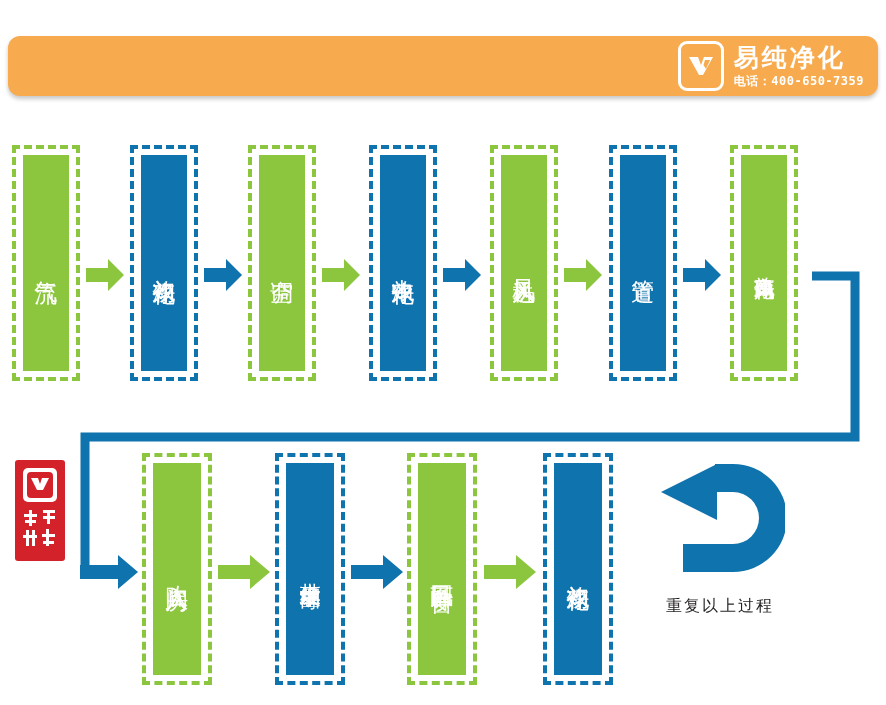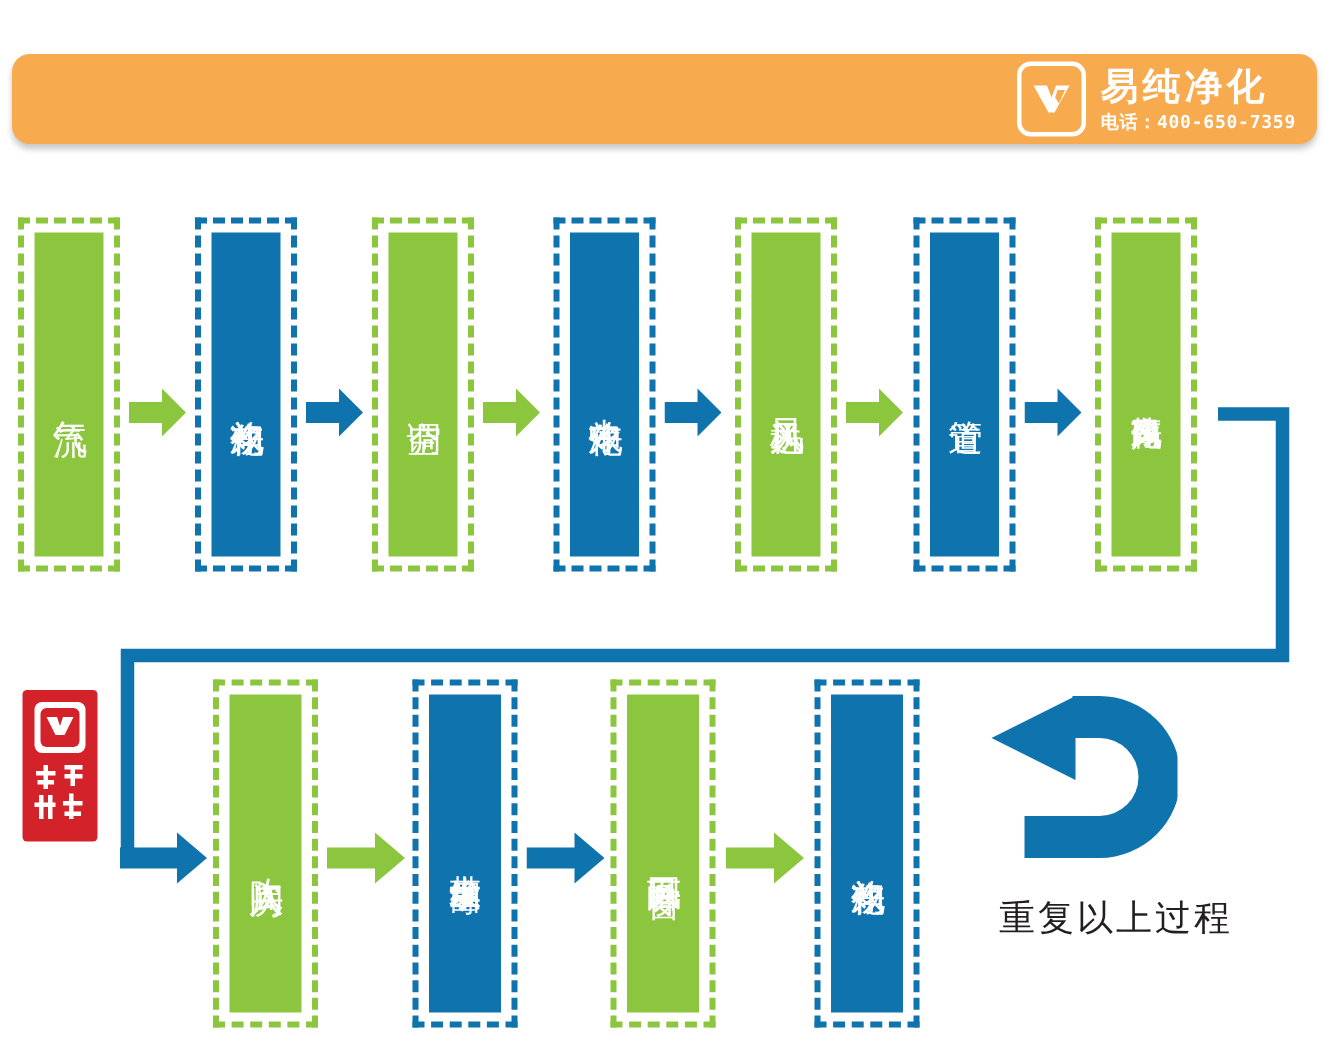--- a/index.html
+++ b/index.html
@@ -94,21 +94,21 @@
   .arrow{position:absolute;}
   .arrow svg{display:block;}
 
   
   .connector{position:absolute;left:0;top:0;width:886px;height:705px;pointer-events:none;}
 
   
   .repeat-arrow{position:absolute;left:655px;top:462px;width:130px;height:115px;}
   .repeat-text{
     position:absolute;left:666px;top:596px;
-    font-size:24px;color:#231f20;letter-spacing:2px;white-space:nowrap;
+    font-size:16px;color:#231f20;letter-spacing:2px;white-space:nowrap;
     font-family:"DejaVu Sans","Liberation Sans",sans-serif;
   }
 
   
   .seal{position:absolute;left:14px;top:458px;width:52px;height:105px;}
   .seal svg{display:block;}
 </style>
 </head>
 <body>
 

